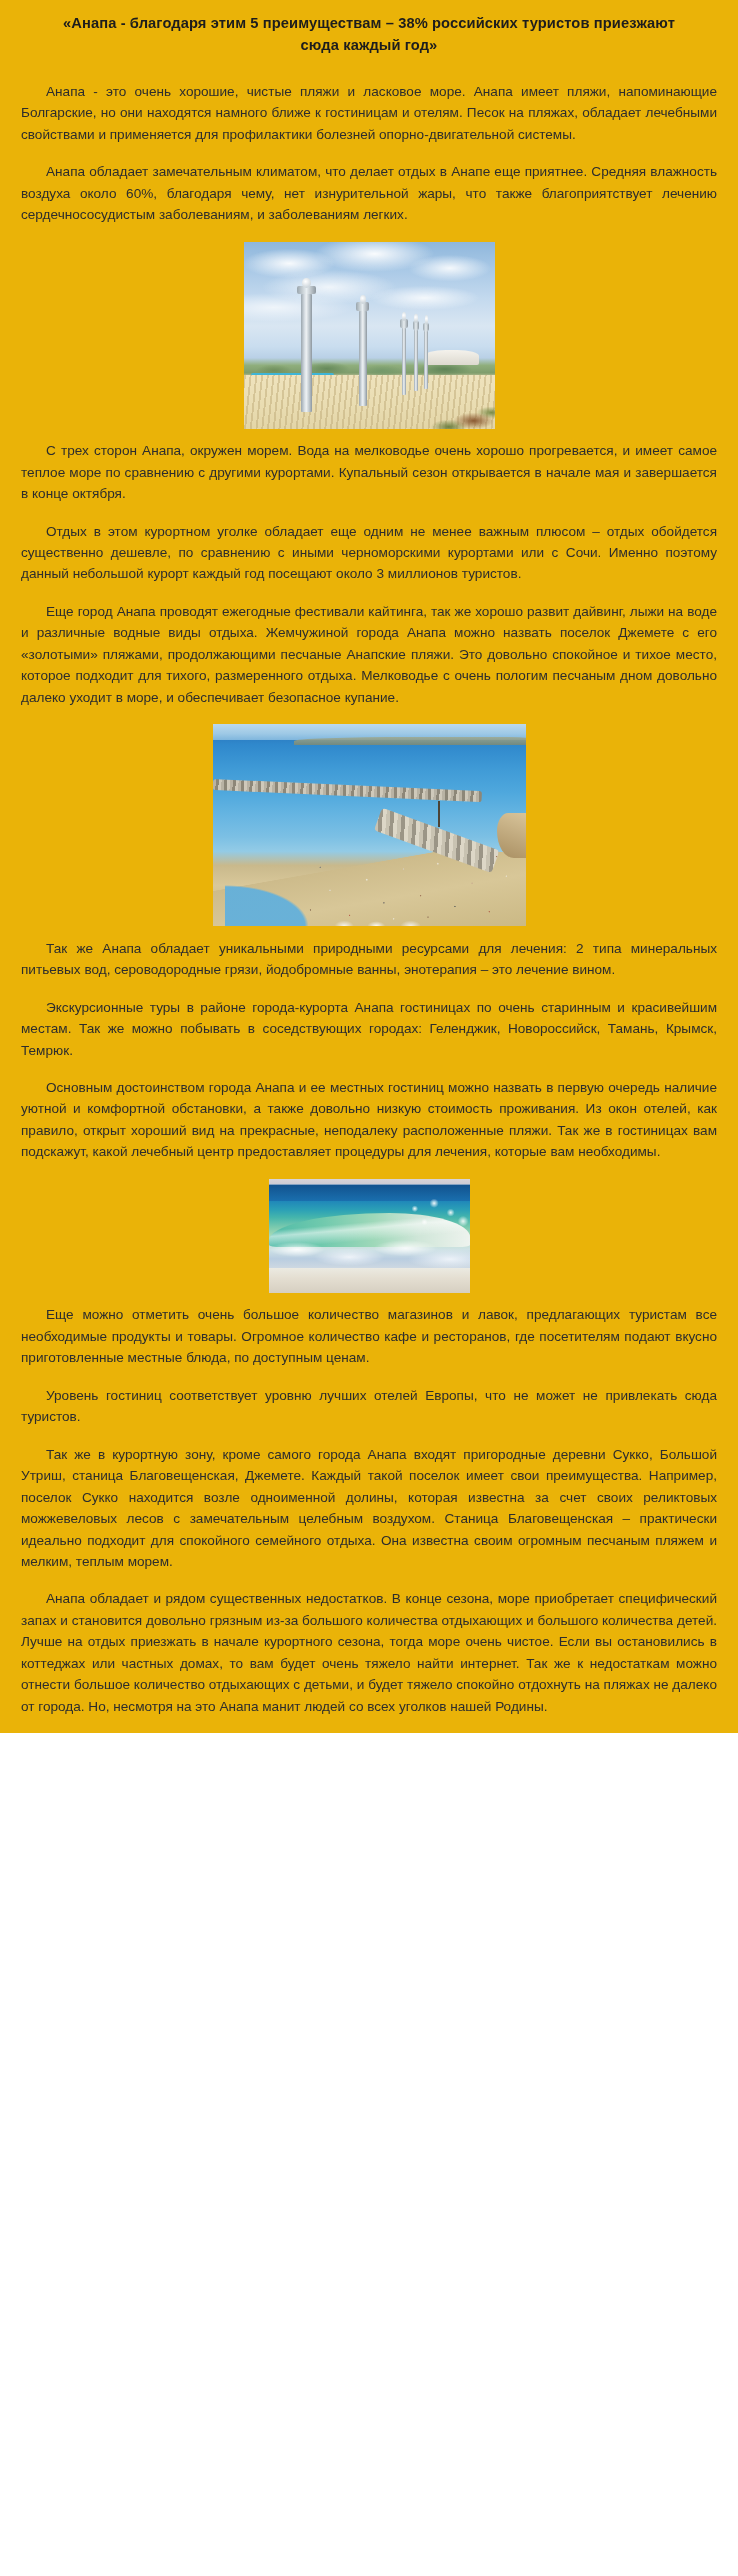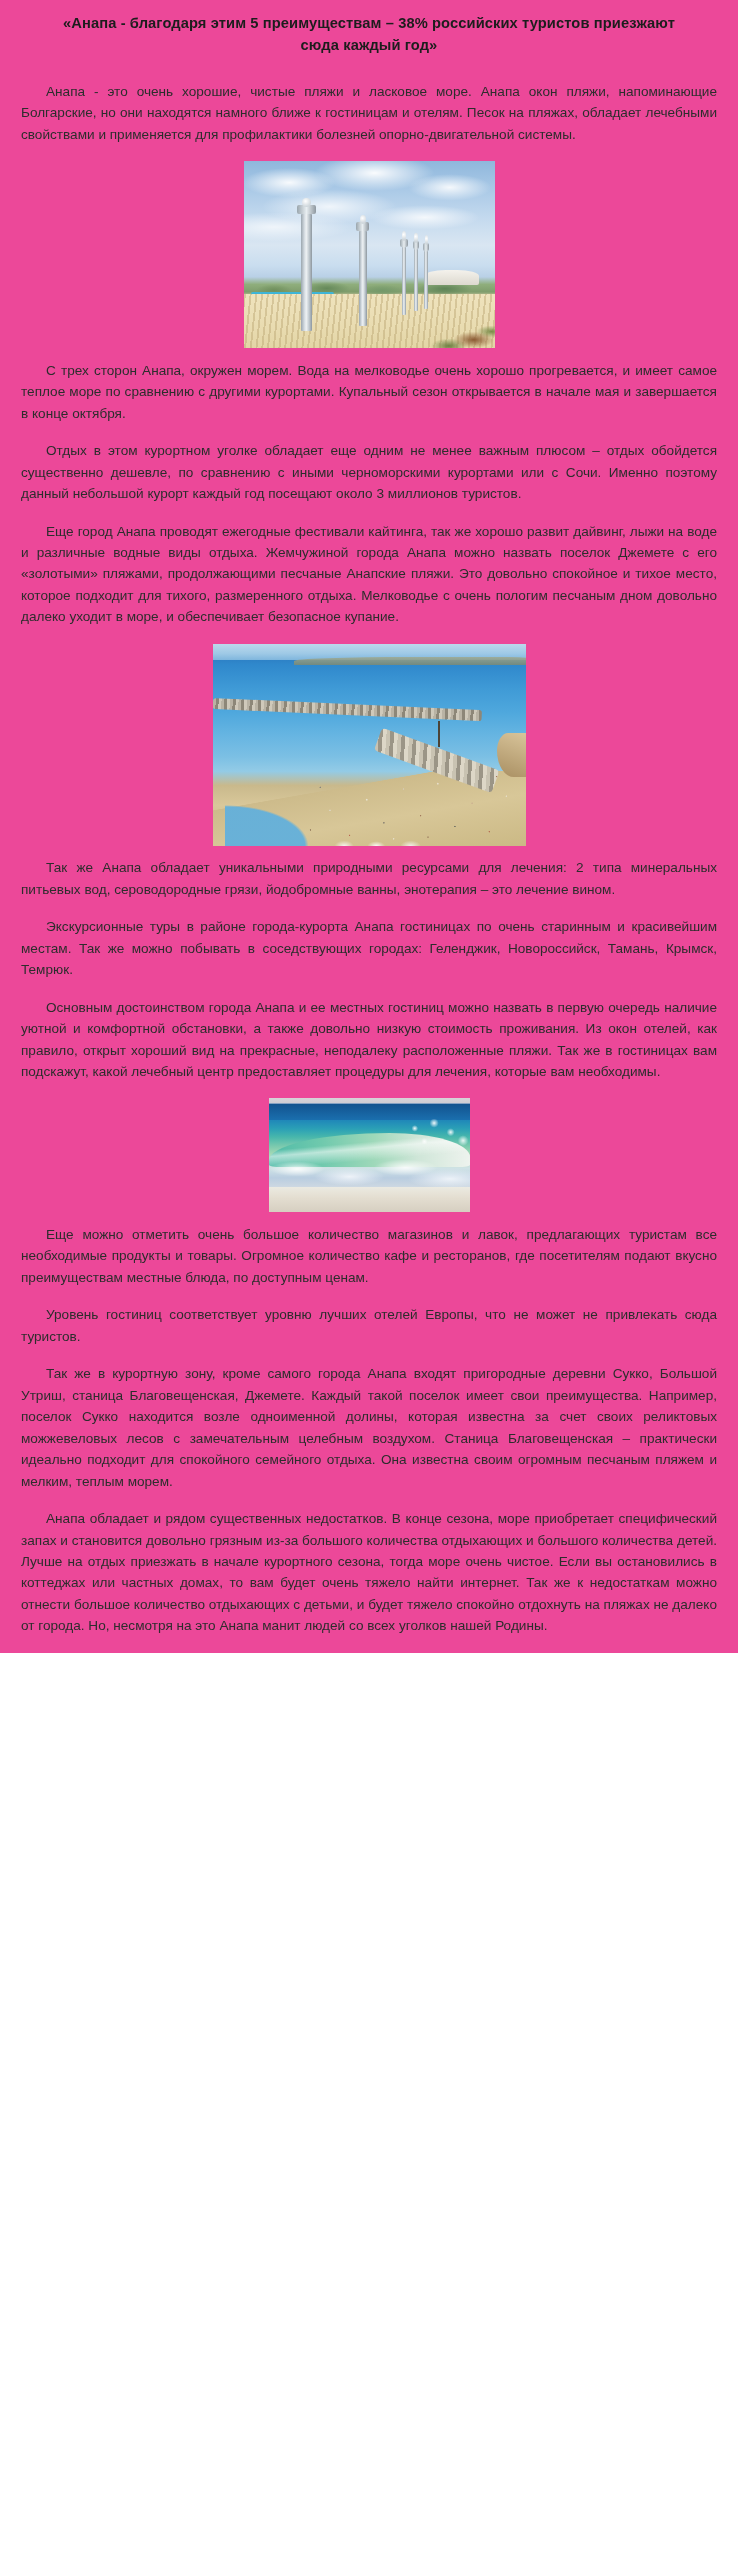--- a/index.html
+++ b/index.html
@@ -11,21 +11,21 @@
   body {
     width: 738px;
     font-family: "Liberation Sans", "DejaVu Sans", sans-serif;
     color: #2a2a2a;
     -webkit-font-smoothing: antialiased;
   }
   .page {
     width: 738px;
     box-sizing: border-box;
     padding: 0;
-    background: #ec4899;
+    background: #eab308;
     overflow: hidden;
   }
   .article-title {
     font-size: 14.7px;
     font-weight: bold;
     line-height: 1.45;
     text-align: center;
     color: #1d1d1d;
     margin: 13.3px 49px 25px 49px;
     letter-spacing: 0.1px;
@@ -255,22 +255,23 @@
     background: linear-gradient(180deg, rgba(238,236,226,.9) 0%, #e3ddd0 45%, #d6cfc1 100%);
   }
 </style>
 </head>
 <body>
 
 <div class="page">
 
   <h1 class="article-title">«Анапа - благодаря этим 5 преимуществам – 38% российских туристов приезжают сюда каждый год»</h1>
 
-  <p class="para">Анапа - это очень хорошие, чистые пляжи и ласковое море. Анапа окон пляжи, напоминающие Болгарские, но они находятся намного ближе к гостиницам и отелям. Песок на пляжах, обладает лечебными свойствами и применяется для профилактики болезней опорно-двигательной системы.</p>
-
+  <p class="para">Анапа - это очень хорошие, чистые пляжи и ласковое море. Анапа имеет пляжи, напоминающие Болгарские, но они находятся намного ближе к гостиницам и отелям. Песок на пляжах, обладает лечебными свойствами и применяется для профилактики болезней опорно-двигательной системы.</p>
+
+  <p class="para">Анапа обладает замечательным климатом, что делает отдых в Анапе еще приятнее. Средняя влажность воздуха около 60%, благодаря чему, нет изнурительной жары, что также благоприятствует лечению сердечнососудистым заболеваниям, и заболеваниям легких.</p>
 
   <div class="figure">
     <div class="photo photo-promenade" role="img" aria-label="Набережная Анапы с колоннами, бассейн и мощёная дорожка под облачным небом">
       <div class="pm-clouds"></div>
       <div class="pm-trees"></div>
       <div class="pm-pool"></div>
       <div class="pm-walk"></div>
       <div class="pm-pav"></div>
       <div class="pm-col pm-c1"></div>
       <div class="pm-col pm-c2"></div>
@@ -311,21 +312,21 @@
   <div class="figure">
     <div class="photo photo-wave" role="img" aria-label="Бирюзовая морская волна разбивается у песчаного берега">
       <div class="wv-deep"></div>
       <div class="wv-crest"></div>
       <div class="wv-foam-right"></div>
       <div class="wv-foam-front"></div>
       <div class="wv-shore"></div>
     </div>
   </div>
 
-  <p class="para">Еще можно отметить очень большое количество магазинов и лавок, предлагающих туристам все необходимые продукты и товары. Огромное количество кафе и ресторанов, где посетителям подают вкусно преимуществам местные блюда, по доступным ценам.</p>
+  <p class="para">Еще можно отметить очень большое количество магазинов и лавок, предлагающих туристам все необходимые продукты и товары. Огромное количество кафе и ресторанов, где посетителям подают вкусно приготовленные местные блюда, по доступным ценам.</p>
 
   <p class="para">Уровень гостиниц соответствует уровню лучших отелей Европы, что не может не привлекать сюда туристов.</p>
 
   <p class="para">Так же в курортную зону, кроме самого города Анапа входят пригородные деревни Сукко, Большой Утриш, станица Благовещенская, Джемете. Каждый такой поселок имеет свои преимущества. Например, поселок Сукко находится возле одноименной долины, которая известна за счет своих реликтовых можжевеловых лесов с замечательным целебным воздухом. Станица Благовещенская – практически идеально подходит для спокойного семейного отдыха. Она известна своим огромным песчаным пляжем и мелким, теплым морем.</p>
 
   <p class="para">Анапа обладает и рядом существенных недостатков. В конце сезона, море приобретает специфический запах и становится довольно грязным из-за большого количества отдыхающих и большого количества детей. Лучше на отдых приезжать в начале курортного сезона, тогда море очень чистое. Если вы остановились в коттеджах или частных домах, то вам будет очень тяжело найти интернет. Так же к недостаткам можно отнести большое количество отдыхающих с детьми, и будет тяжело спокойно отдохнуть на пляжах не далеко от города. Но, несмотря на это Анапа манит людей со всех уголков нашей Родины.</p>
 
 </div>
 
 

